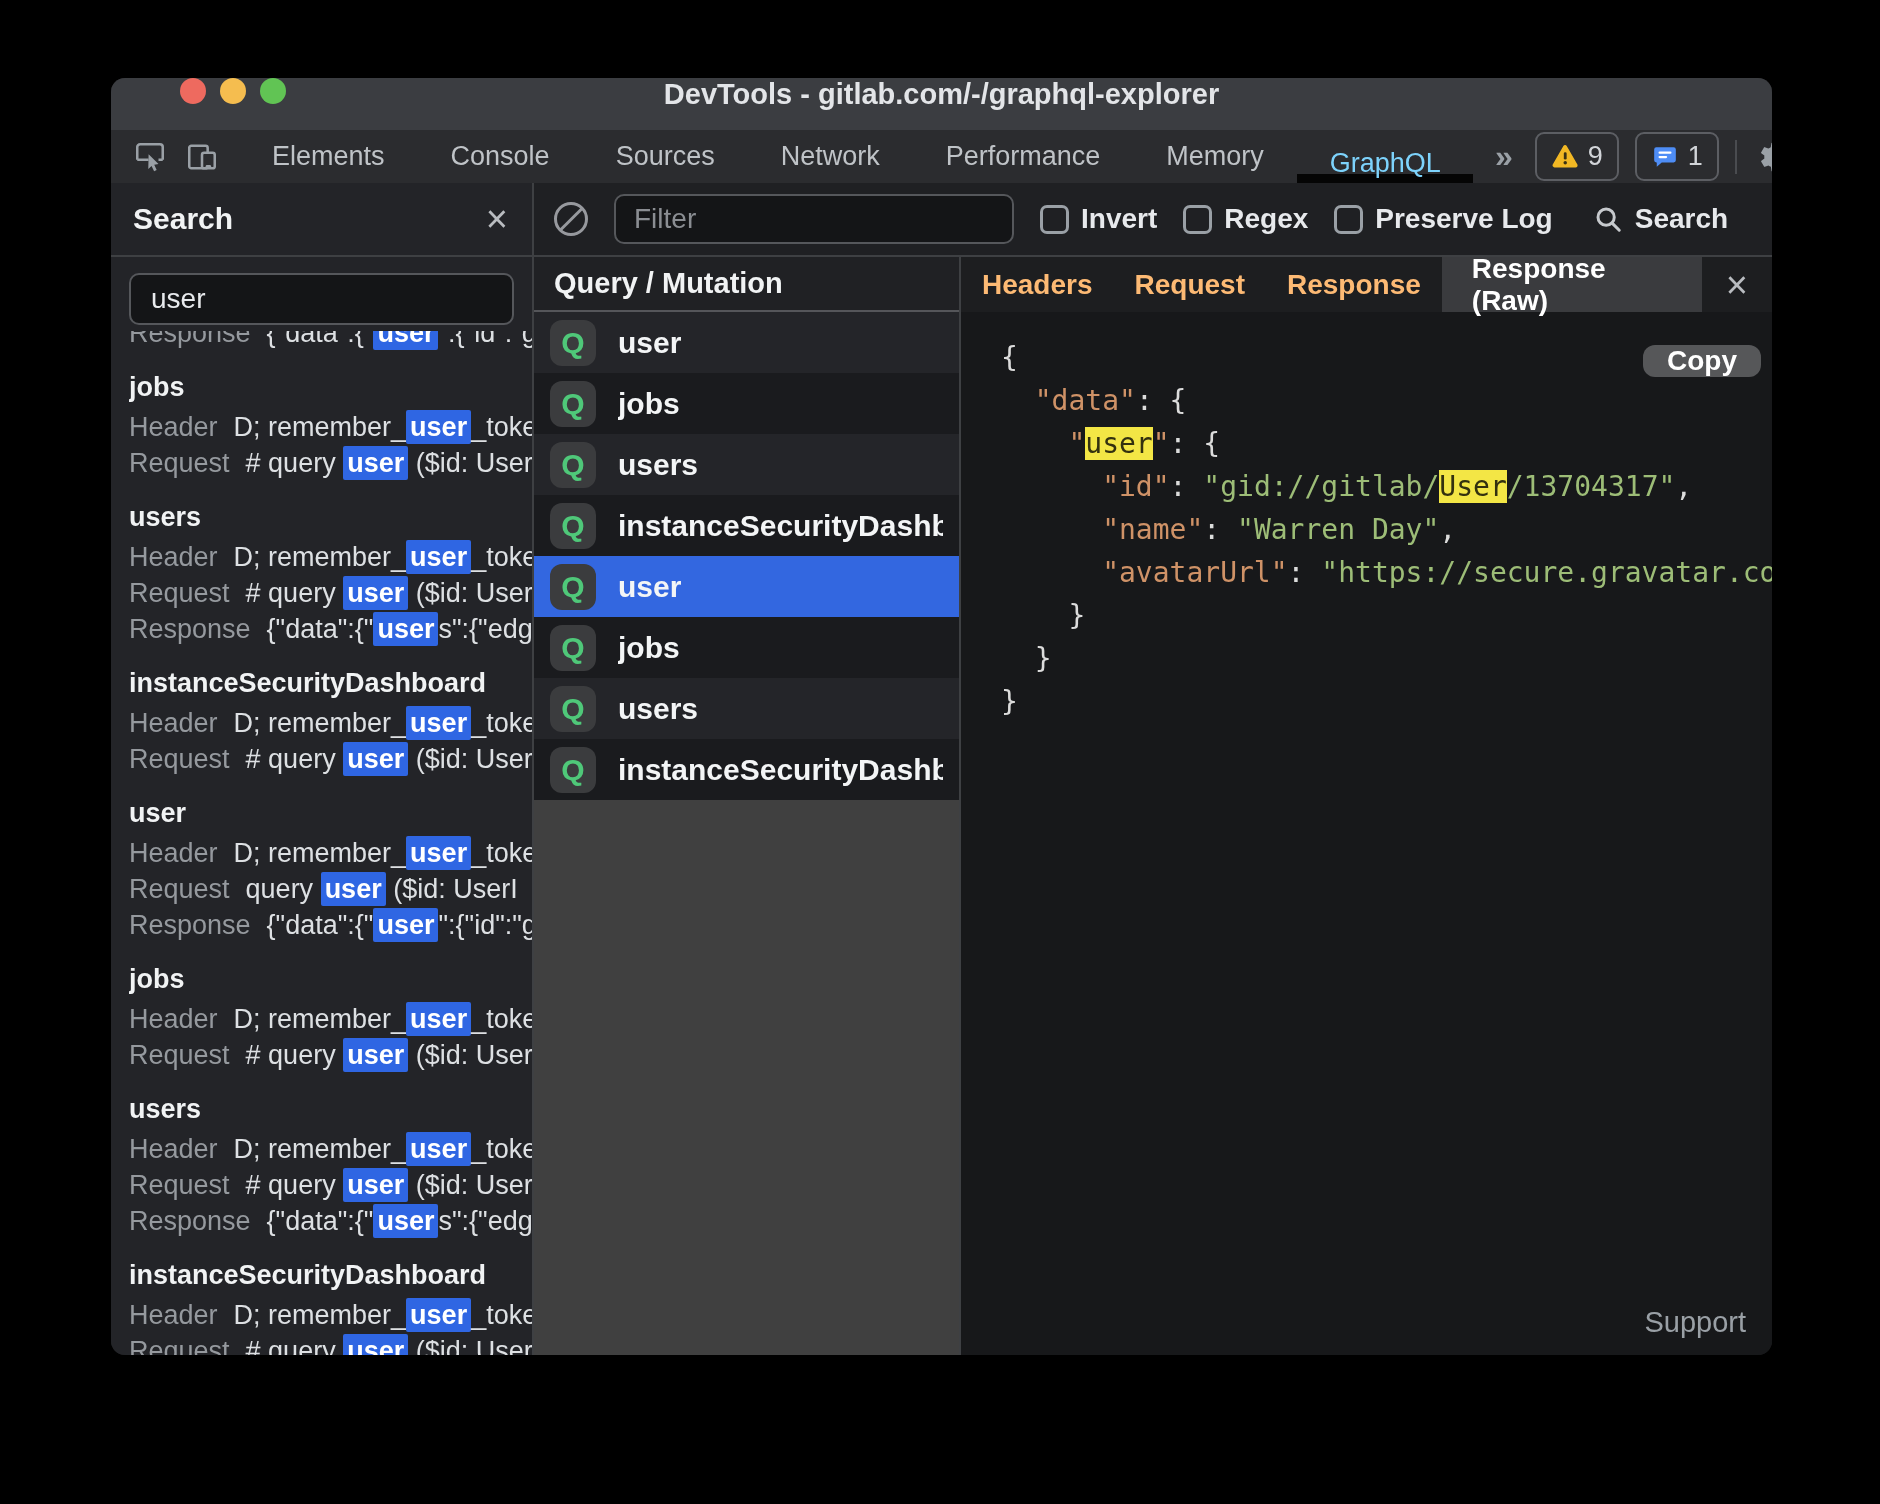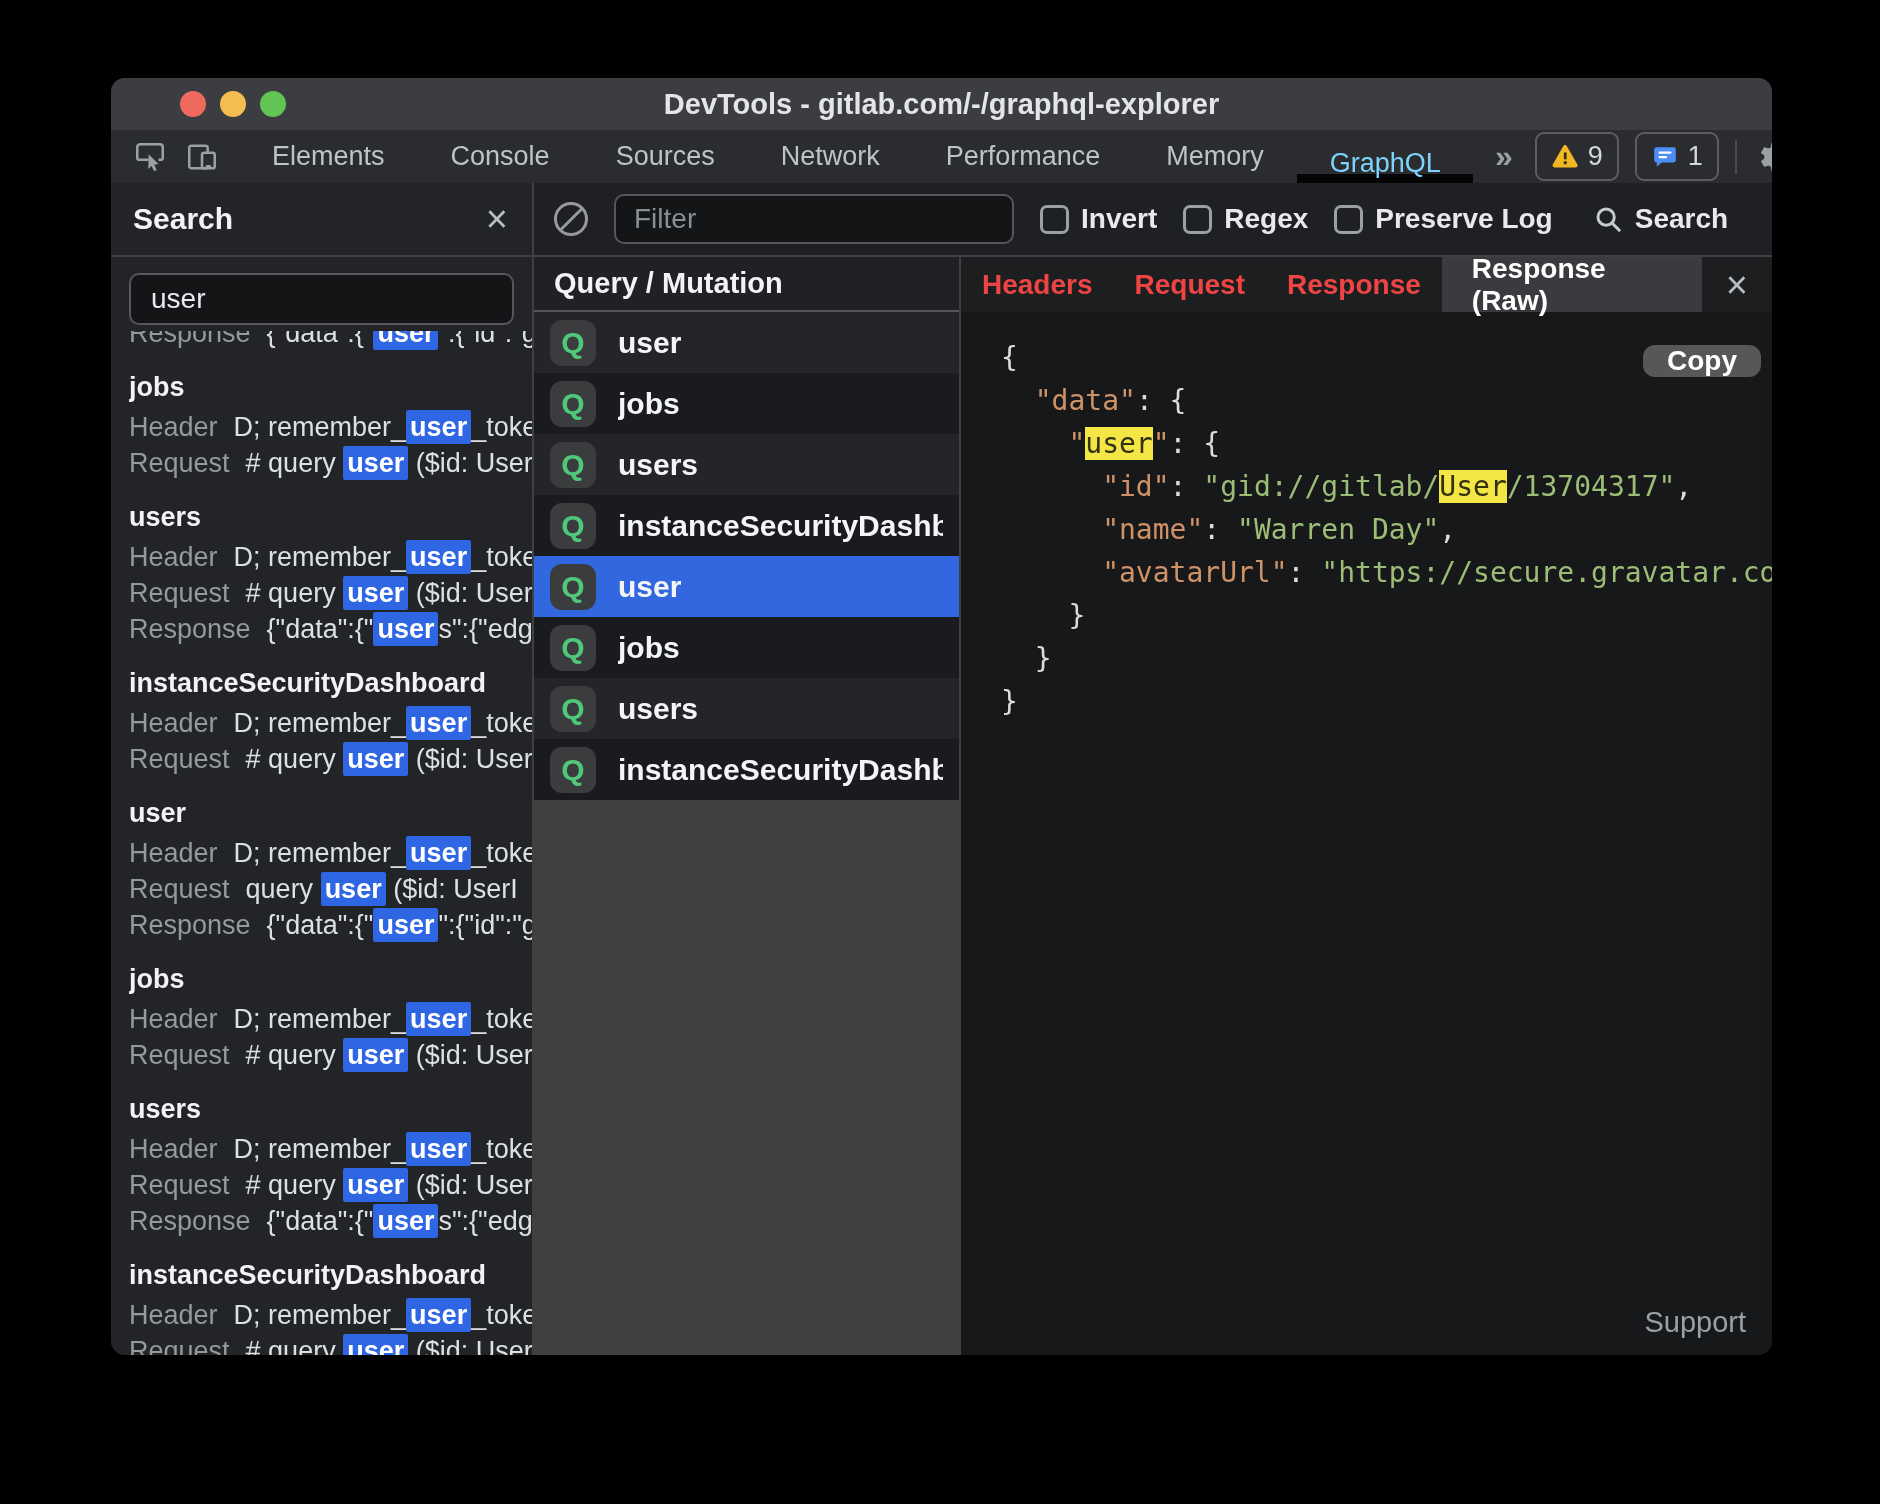--- a/index.html
+++ b/index.html
@@ -6,21 +6,21 @@
   *{box-sizing:border-box;}
   body{font-family:"Liberation Sans", sans-serif;}
   #canvas{position:relative;width:1880px;height:1504px;background:#000;overflow:hidden;}
 
   
   #window{position:absolute;left:111px;top:78px;width:1661px;height:1277px;
     background:#1e1f21;border-radius:14px;overflow:hidden;display:flex;flex-direction:column;
     box-shadow:0 24px 70px rgba(0,0,0,.65);}
 
   
-  .titlebar{height:52px;background:#3b3d41;display:flex;align-items:center;position:relative;flex:none;padding-left:41px;}
+  .titlebar{height:52px;background:#3b3d41;display:flex;align-items:flex-start;position:relative;flex:none;padding-left:41px;}
   .lights{display:flex;gap:14px;margin-left:28px;}
   .light{width:26px;height:26px;border-radius:50%;}
   .light.red{background:#ee6a5f;}  .light.yellow{background:#f5bd4f;}  .light.green{background:#61c454;}
   .win-title{position:absolute;left:0;right:0;text-align:center;color:#e3e5e8;font-size:29px;font-weight:700;}
 
   
   .toolbar{height:53px;background:#2b2c2f;display:flex;align-items:stretch;flex:none;}
   .tb-icons{display:flex;align-items:center;gap:18px;padding:0 20px 0 22px;}
   .tb-sep{width:2px;height:34px;background:#4a4c50;align-self:center;}
   .tabs{display:flex;align-items:stretch;}
@@ -78,21 +78,21 @@
   .q-row{height:61px;display:flex;align-items:center;gap:22px;padding:0 16px;background:#242529;}
   .q-row.alt{background:#1a1b1e;}
   .q-row.selected{background:#3367e0;}
   .q-badge{width:46px;height:46px;border-radius:12px;background:#3b3c3e;color:#4fc879;
     display:flex;align-items:center;justify-content:center;font-size:30px;font-weight:700;flex:none;}
   .q-label{color:#f3f5f6;font-size:30px;font-weight:700;white-space:nowrap;overflow:hidden;}
 
   
   .response-panel{flex:1;display:flex;flex-direction:column;background:#17181a;min-width:0;}
   .rp-tabs{height:55px;flex:none;background:#1d1e20;display:flex;align-items:stretch;}
-  .rp-tab{display:flex;align-items:center;padding:0 21px;color:#ef4444;font-size:28px;font-weight:600;}
+  .rp-tab{display:flex;align-items:center;padding:0 21px;color:#fdba74;font-size:28px;font-weight:600;}
   .rp-tab.active{background:#3a3b3e;color:#ffffff;padding:0 30px;}
   .rp-close{margin-left:auto;display:flex;align-items:center;padding:0 24px;}
   .rp-content{flex:1;position:relative;overflow:hidden;}
   .copy-btn{position:absolute;top:33px;right:11px;background:#565759;color:#fff;font-size:28px;font-weight:600;
     border:none;border-radius:12px;padding:0 24px;font-family:"Liberation Sans",sans-serif;}
   .code{position:absolute;left:40px;top:24px;right:0;font-family:"DejaVu Sans Mono",monospace;
     font-size:28px;line-height:43px;}
   .code-line{white-space:pre;overflow:hidden;}
   .k{color:#cf9267;} .s{color:#9dbd77;} .p{color:#dcdcdc;}
   .hl-yellow{background:#f3e645;color:#33310f;}

